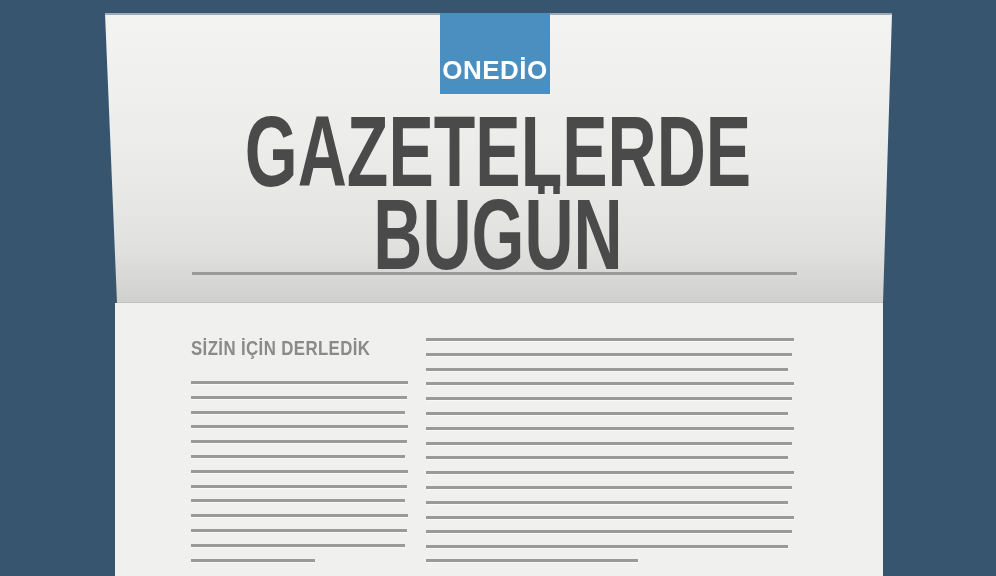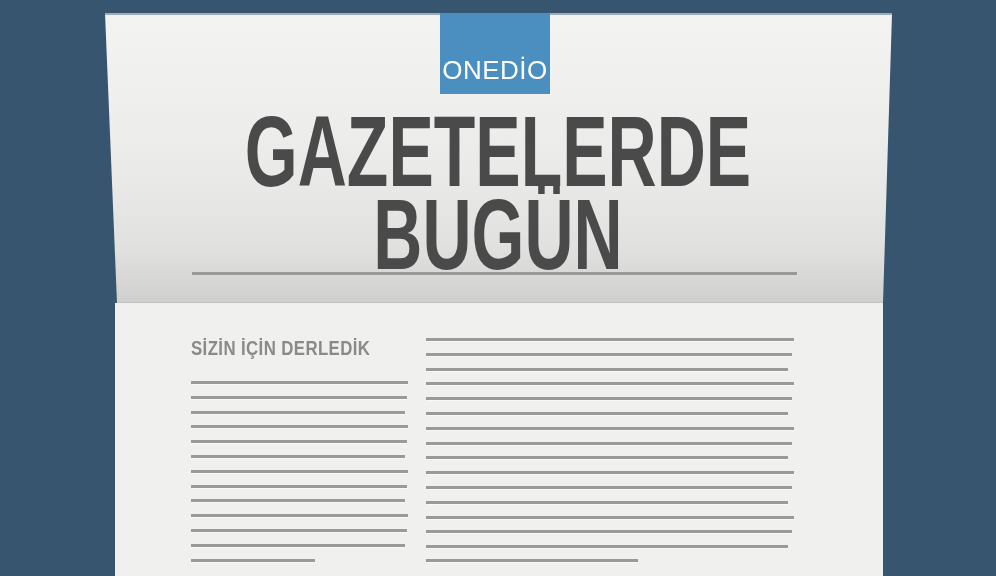--- a/index.html
+++ b/index.html
@@ -43,21 +43,21 @@
   }
 
   .badge{
     position:absolute;left:440px;top:13px;width:110px;height:81px;
     background:var(--badge-blue,#4A8FC0);
     display:flex;align-items:flex-end;justify-content:center;
     box-sizing:border-box;padding-bottom:11px;
   }
   .badge .badge-label{
     color:var(--badge-text,#fff);
-    font-size:26px;font-weight:normal;letter-spacing:0.5px;line-height:1;
+    font-size:26px;font-weight:bold;letter-spacing:0.5px;line-height:1;
   }
 
   .title{
     position:absolute;left:110px;right:110px;top:110px;
     text-align:center;
     font-size:100px;line-height:83px;font-weight:bold;
     color:var(--title-gray,#4A4A4A);
     transform:scaleX(0.68);
     transform-origin:50% 0;
     white-space:nowrap;

